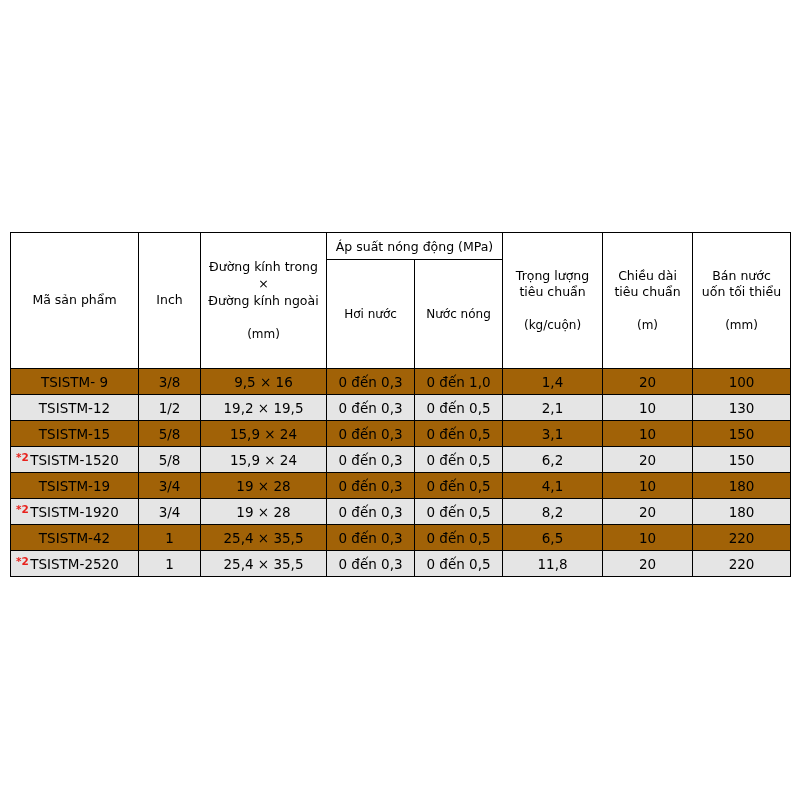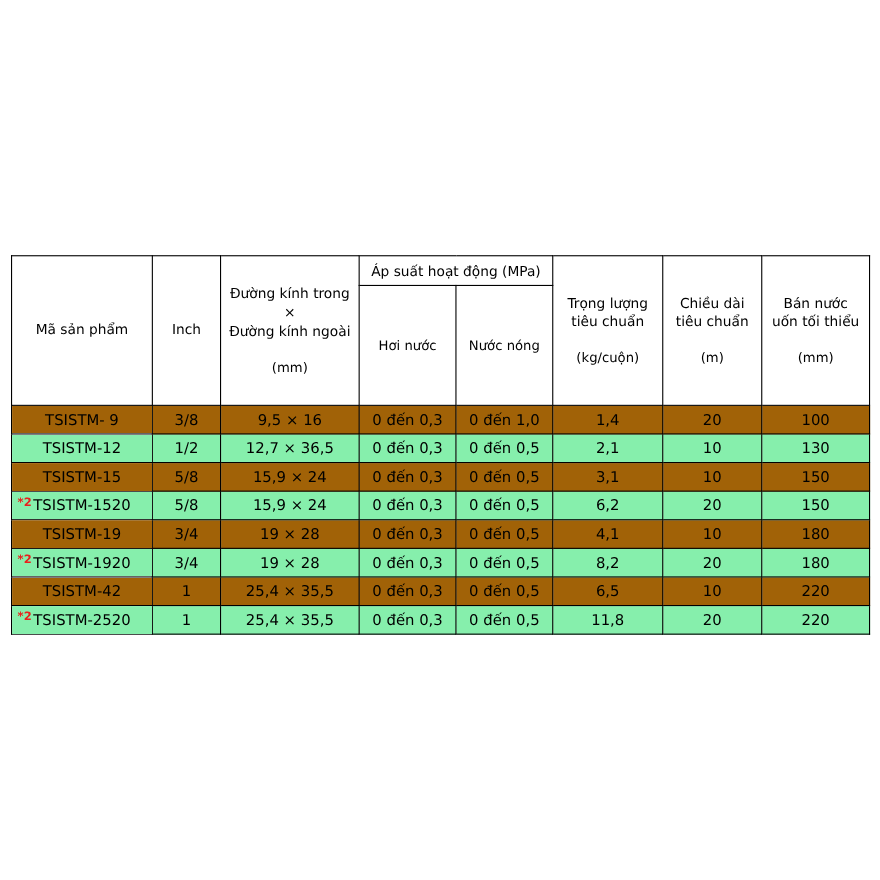--- a/index.html
+++ b/index.html
@@ -61,21 +61,21 @@
   .hdr-cell .stack {
     display: block;
   }
 
   
   tr.datarow td {
     height: 25px;
     font-size: 13.5px;
   }
   tr.datarow.alt td {
-    background: #86efac;
+    background: #e5e5e5;
   }
   tr.datarow.white td {
     background: #a16207;
   }
 
   .code {
     font-weight: bold;
     font-size: 14px;
     position: relative;
     text-align: center;
@@ -121,21 +121,21 @@
         <th class="hdr-cell" rowspan="2">
           <span class="stack">Inch</span>
         </th>
         <th class="hdr-cell" rowspan="2">
           <span class="stack">Đường kính trong</span>
           <span class="stack">×</span>
           <span class="stack">Đường kính ngoài</span>
           <span class="sub-unit">(mm)</span>
         </th>
         <th class="hdr-group" colspan="2">
-          <span>Áp suất hoạt động (MPa)</span>
+          <span>Áp suất nóng động (MPa)</span>
         </th>
         <th class="hdr-cell" rowspan="2">
           <span class="stack">Trọng lượng</span>
           <span class="stack">tiêu chuẩn</span>
           <span class="sub-unit">(kg/cuộn)</span>
         </th>
         <th class="hdr-cell" rowspan="2">
           <span class="stack">Chiều dài</span>
           <span class="stack">tiêu chuẩn</span>
           <span class="sub-unit">(m)</span>
@@ -162,21 +162,21 @@
           <td class="cell-num">9,5 × 16</td>
           <td class="cell-num">0 đến 0,3</td>
           <td class="cell-num">0 đến 1,0</td>
           <td class="cell-num">1,4</td>
           <td class="cell-num">20</td>
           <td class="cell-num">100</td>
         </tr>
         <tr class="datarow alt">
           <td class="code"><span class="codetext">TSISTM-12</span></td>
           <td class="cell-num">1/2</td>
-          <td class="cell-num">12,7 × 36,5</td>
+          <td class="cell-num">19,2 × 19,5</td>
           <td class="cell-num">0 đến 0,3</td>
           <td class="cell-num">0 đến 0,5</td>
           <td class="cell-num">2,1</td>
           <td class="cell-num">10</td>
           <td class="cell-num">130</td>
         </tr>
         <tr class="datarow white">
           <td class="code"><span class="codetext">TSISTM-15</span></td>
           <td class="cell-num">5/8</td>
           <td class="cell-num">15,9 × 24</td>

